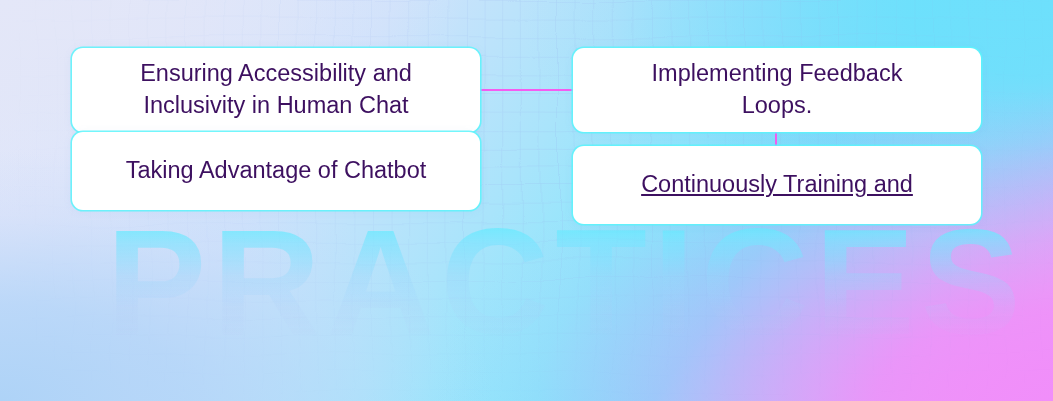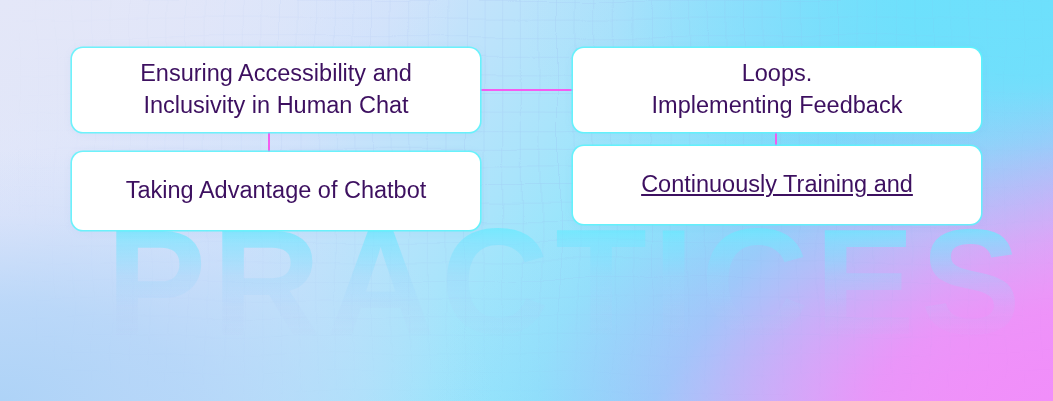--- a/index.html
+++ b/index.html
@@ -145,21 +145,21 @@
     font-size: 23.5px;
     line-height: 1.36;
     font-weight: 400;
     padding: 0 18px;
     box-sizing: border-box;
     box-shadow: 0 0 0 1.6px rgba(90, 245, 252, 0.85),
                 0 1px 10px rgba(120, 150, 220, 0.10);
   }
   .card-tl { left: 72px;  top: 48px;  width: 408px; height: 84px; }
   .card-tr { left: 573px; top: 48px;  width: 408px; height: 84px; }
-  .card-bl { left: 72px;  top: 152px; width: 408px; height: 78px; }
+  .card-bl { left: 72px;  top: 132px; width: 408px; height: 78px; }
   .card-br { left: 573px; top: 146px; width: 408px; height: 78px; text-decoration: underline; }
 
   .card-text { display: block; }
 </style>
 </head>
 <body>
 
 <div id="stage">
 
   <div class="bg-base"></div>
@@ -212,22 +212,22 @@
 
   <div class="card card-tl">
     <div>
       <span class="card-text">Ensuring Accessibility and</span>
       <span class="card-text">Inclusivity in Human Chat</span>
     </div>
   </div>
 
   <div class="card card-tr">
     <div>
+      <span class="card-text">Implementing Feedback</span>
       <span class="card-text">Loops.</span>
-      <span class="card-text">Implementing Feedback</span>
     </div>
   </div>
 
   <div class="card card-bl">
     <div>
       <span class="card-text">Taking Advantage of Chatbot</span>
     </div>
   </div>
 
   <div class="card card-br">

